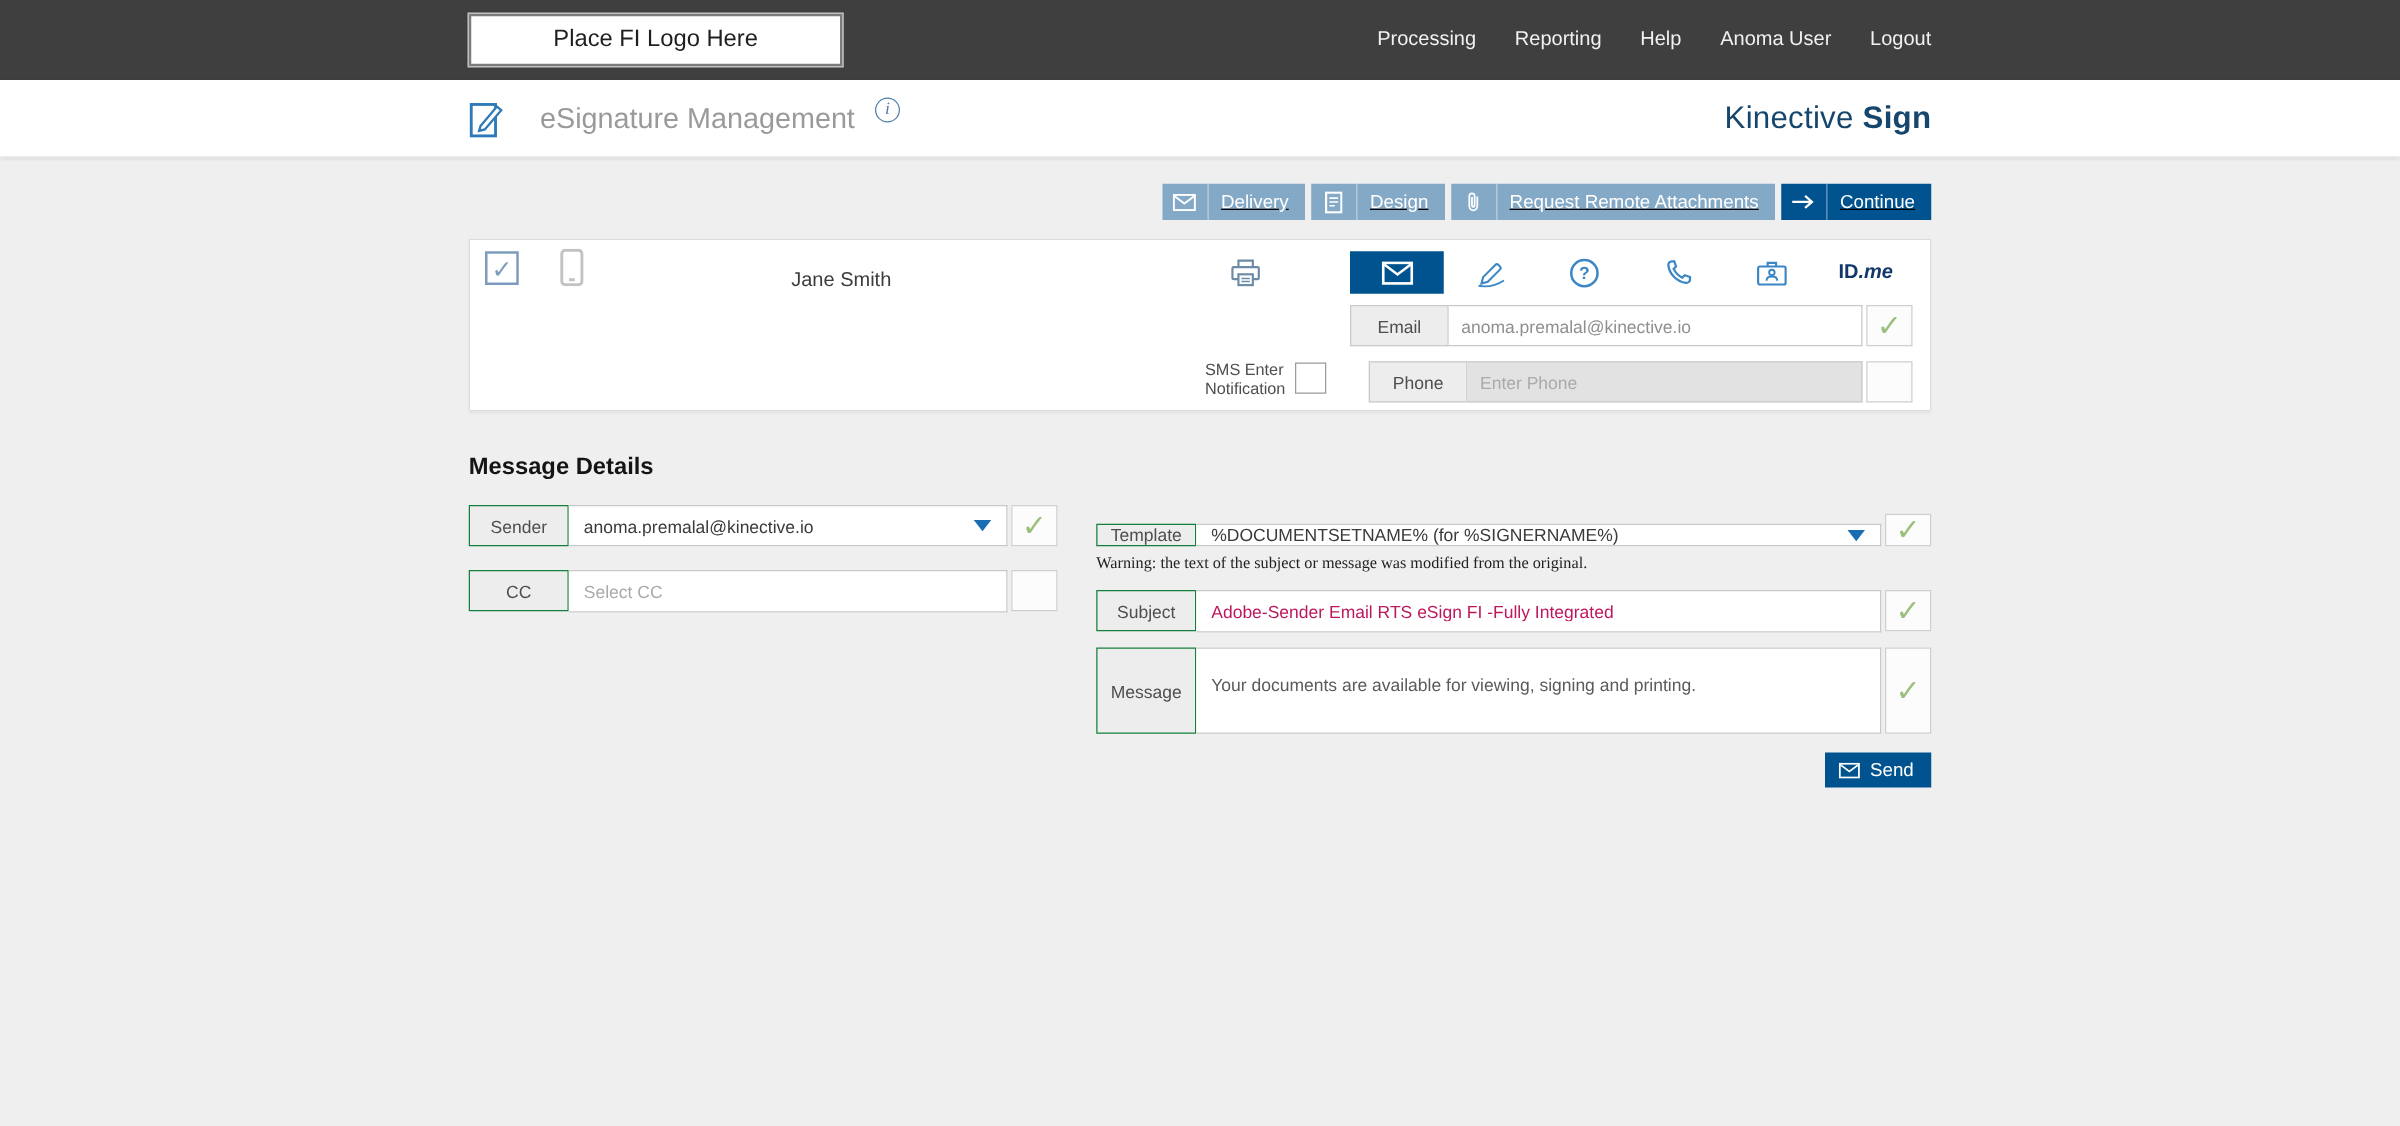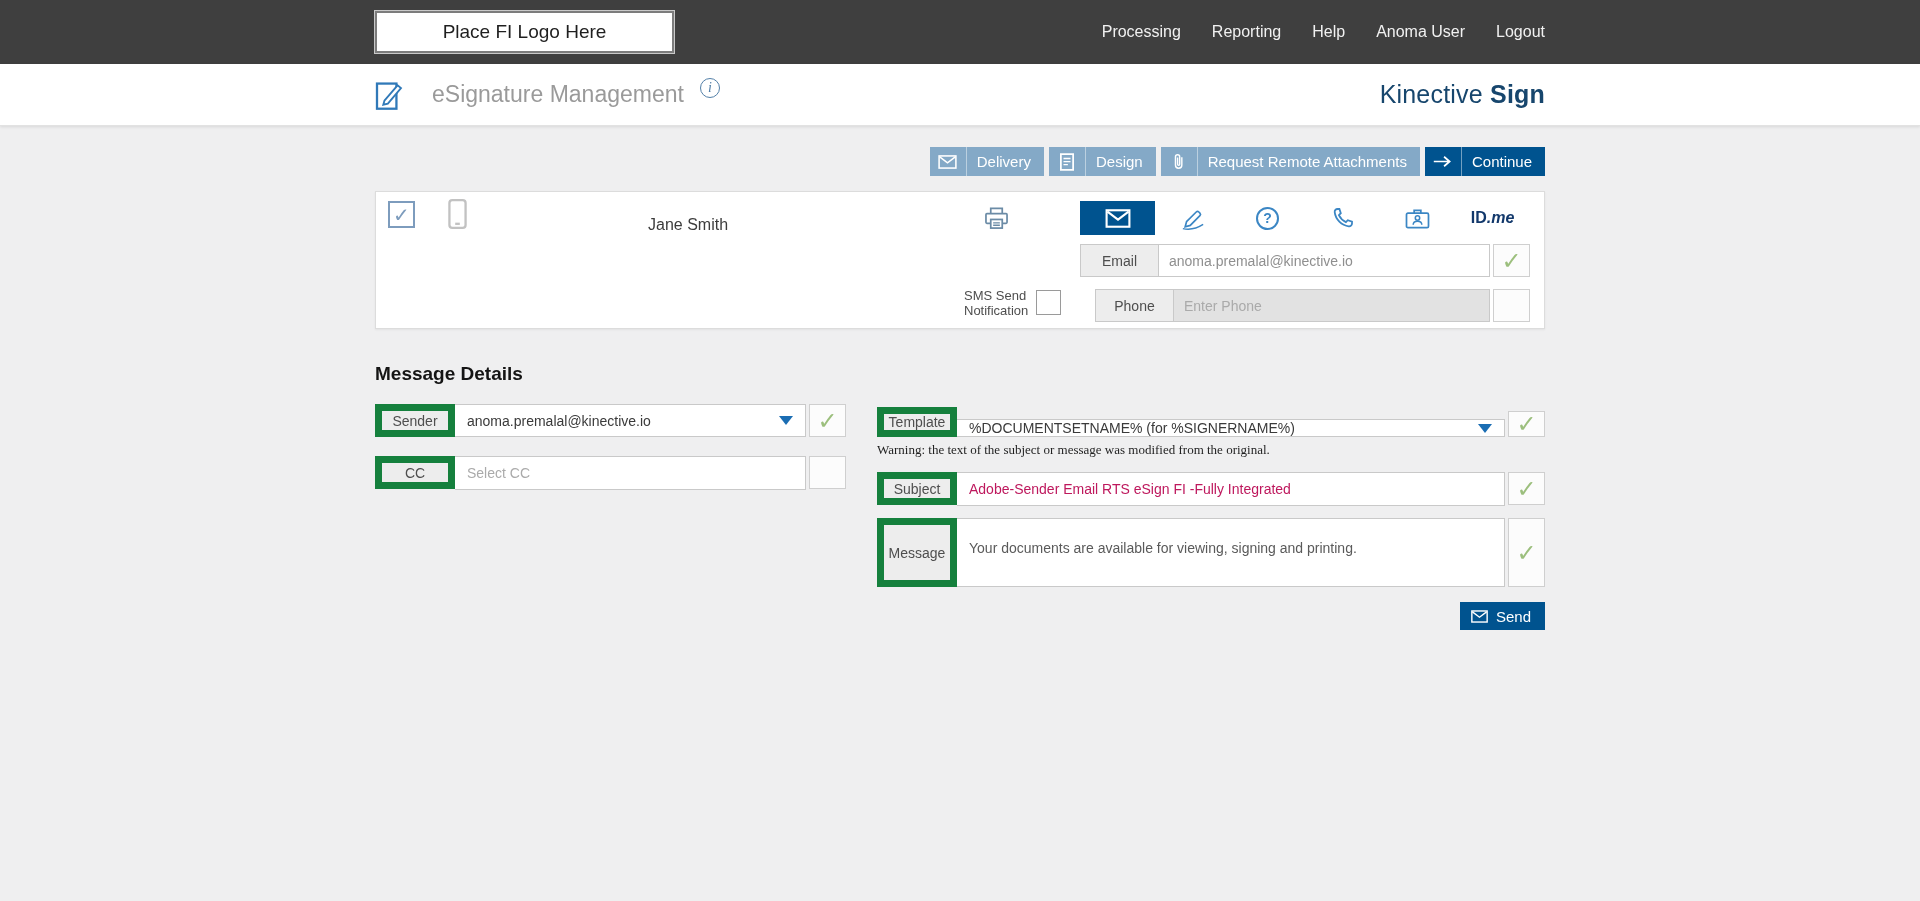--- a/index.html
+++ b/index.html
@@ -35,38 +35,38 @@
     width:20px; height:20px; border:1px solid #537fa8; border-radius:50%;
     color:#537fa8; font-style:italic; font-family:"Liberation Serif","DejaVu Serif",serif;
     display:flex; align-items:center; justify-content:center; font-size:14px; cursor:pointer;
   }
   .brand { margin-left:auto; font-size:25px; color:#17466d; letter-spacing:.2px; }
   .brand .b-bold { font-weight:700; }
 
   
   .main { padding-top:21px; }
 
-  .toolbar { display:flex; justify-content:flex-end; gap:5px; }
+  .toolbar { display:flex; justify-content:flex-end; gap:5px;text-decoration:underline; }
   .tb-btn { height:29px; display:flex; align-items:center; padding-right:13px;
             font-size:15px; color:#fff; cursor:pointer; user-select:none; }
   .tb-btn .ic { width:37px; align-self:stretch; display:flex; align-items:center;
                 justify-content:center; border-right:1px solid rgba(255,255,255,.45);
                 margin-right:10px; }
   .tb-light { background:#84a9c7; }
   .tb-dark  { background:#00538f; }
 
   
   .signer-card { position:relative; margin-top:15px; height:138px;
                  background:#fff; border:1px solid #dcdcdc; box-shadow:0 1px 2px rgba(0,0,0,.06); }
   .big-checkbox { position:absolute; left:12px; top:9px; width:27px; height:27px;
                   border:2px solid #7d9cbd; background:#fff; display:flex; align-items:center;
                   justify-content:center; cursor:pointer; }
   .big-checkbox .mark { color:#7d9cbd; font-size:20px; font-family:"DejaVu Sans",sans-serif; }
   .mobile-ic { position:absolute; left:72px; top:7px; }
-  .signer-name { position:absolute; left:272px; top:24px; font-size:16px; color:#3c3c3c; }
+  .signer-name { position:absolute; left:257px; top:24px; font-size:16px; color:#3c3c3c; }
   .printer-btn { position:absolute; left:608px; top:15px; cursor:pointer; }
 
   .delivery-tabs { position:absolute; right:14px; top:9px; display:flex; height:34px; }
   .dtab { width:75px; display:flex; align-items:center; justify-content:center;
           color:#3b86c4; cursor:pointer; }
   .dtab.selected { background:#00538f; color:#ffffff; }
   .q-circle { width:23px; height:23px; border:2px solid #3b86c4; border-radius:50%;
               display:flex; align-items:center; justify-content:center;
               font-size:14px; font-weight:700; color:#3b86c4; }
   .idme { font-size:16px; color:#12386b; font-weight:800; }
@@ -93,21 +93,21 @@
   .sms-checkbox { position:absolute; left:660px; top:98px; width:25px; height:25px;
                   background:#fff; border:1px solid #9a9a9a; cursor:pointer; }
 
   
   .md-heading { margin:34px 0 19px; font-size:19px; font-weight:700; color:#141414; }
   .md-columns { display:flex; align-items:flex-start; }
   .md-left  { width:471px; }
   .md-right { width:668px; margin-left:31px; }
 
   .md-row { display:flex; height:33px; margin-bottom:19px; }
-  .md-label { width:80px; background:#ededed; border:7px solid #15803d;
+  .md-label { width:80px; background:#ededed; border:1px solid #15803d;
               display:flex; align-items:center; justify-content:center;
               font-size:14px; color:#4e4e4e; flex:none; }
   .select-box { flex:1; border:1px solid #c9c9c9; border-left:none; background:#fff;
                 display:flex; align-items:center; padding:0 12px; font-size:14px;
                 color:#3a3a3a; cursor:pointer; min-width:0; }
   .select-box .sel-text { overflow:hidden; text-overflow:ellipsis; white-space:nowrap; }
   .caret { margin-left:auto; width:0; height:0; flex:none;
            border-left:7px solid transparent; border-right:7px solid transparent;
            border-top:9px solid #1a6db3; }
 
@@ -254,21 +254,21 @@
       </div>
 
       <div class="field-row row-email">
         <div class="field-label">Email</div>
         <input class="field-input" type="text" value="anoma.premalal@kinective.io" style="">
         <div class="check-cell">
           <span class="check-mark">✓</span>
         </div>
       </div>
 
-      <div class="sms-label">SMS Send Notification</div>
+      <div class="sms-label">SMS Enter Notification</div>
       <div class="sms-checkbox"></div>
 
       <div class="field-row row-phone">
         <div class="field-label">Phone</div>
         <input class="field-input disabled" type="text" disabled="" placeholder="Enter Phone" style="">
         <div class="check-cell"></div>
       </div>
     </div>
 
     <div class="md-heading">Message Details</div>

